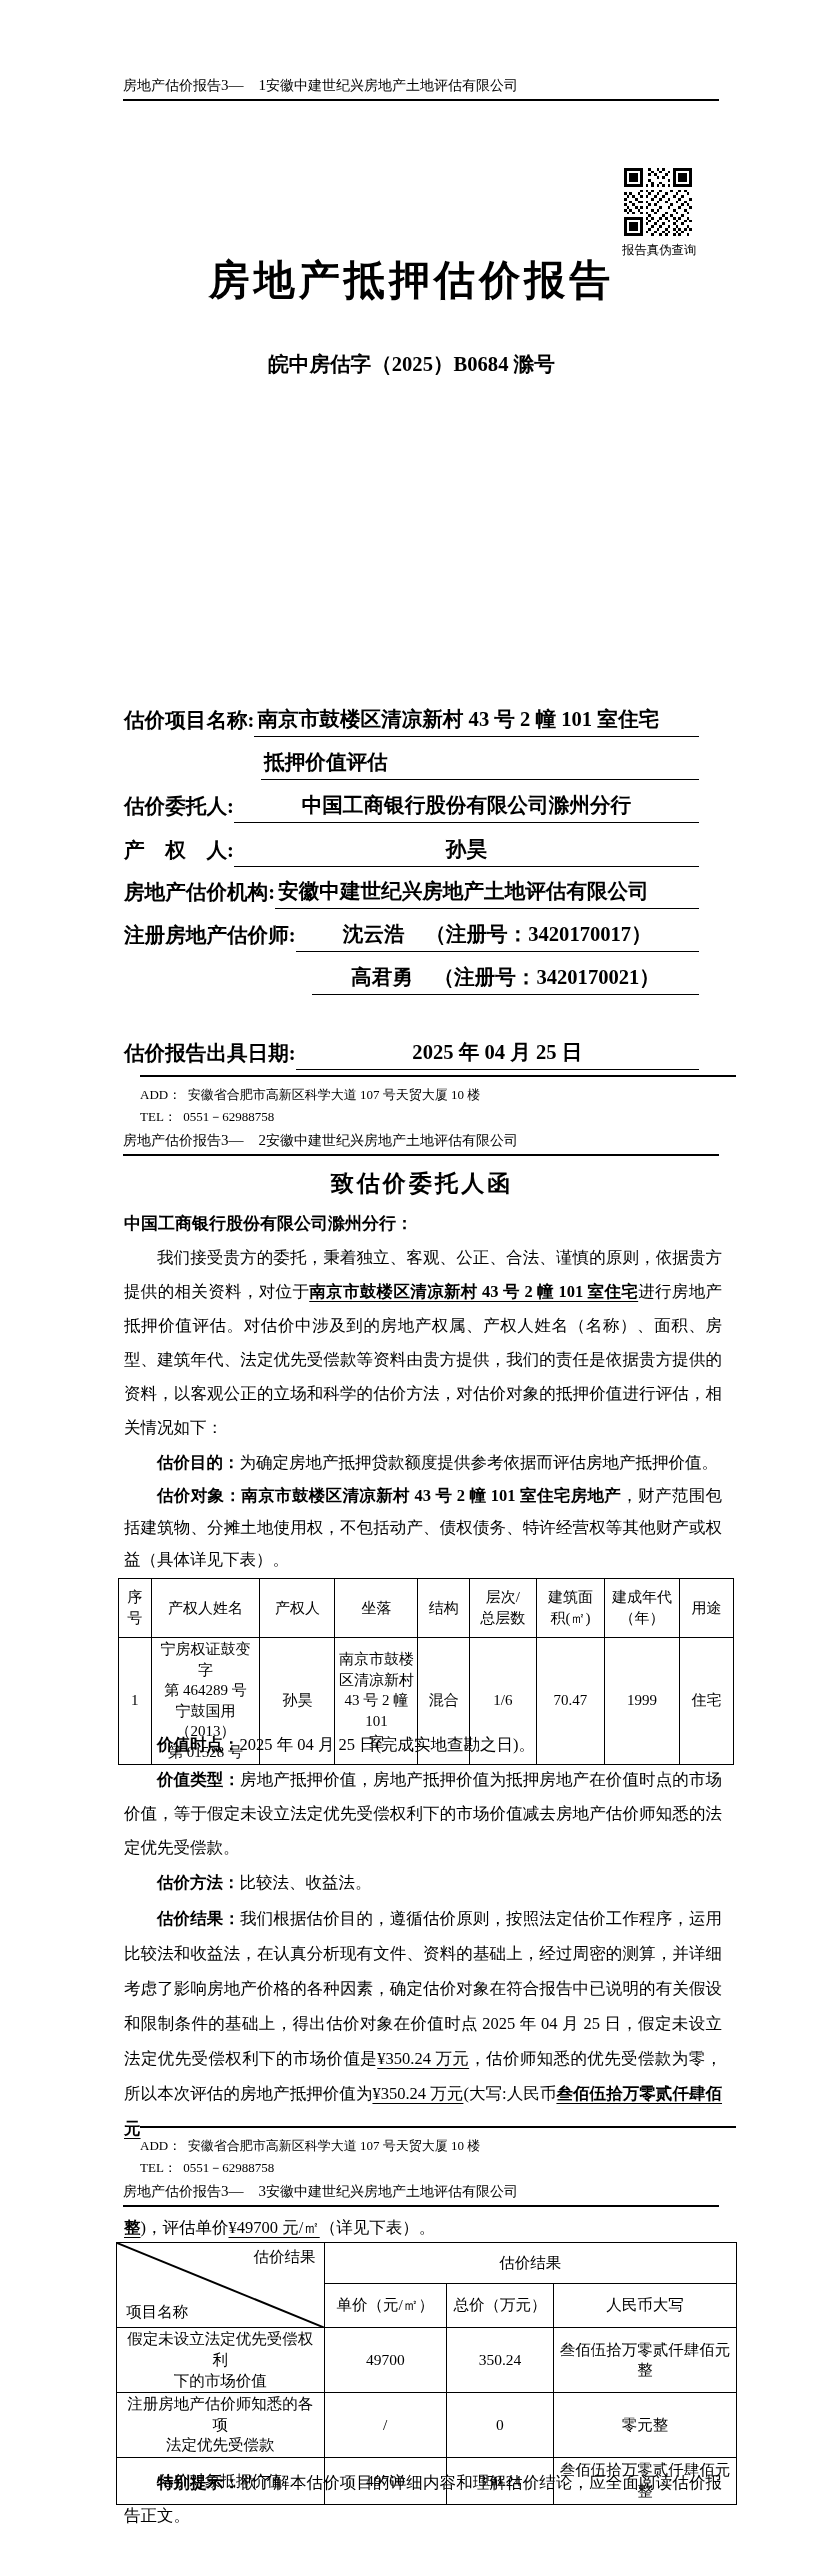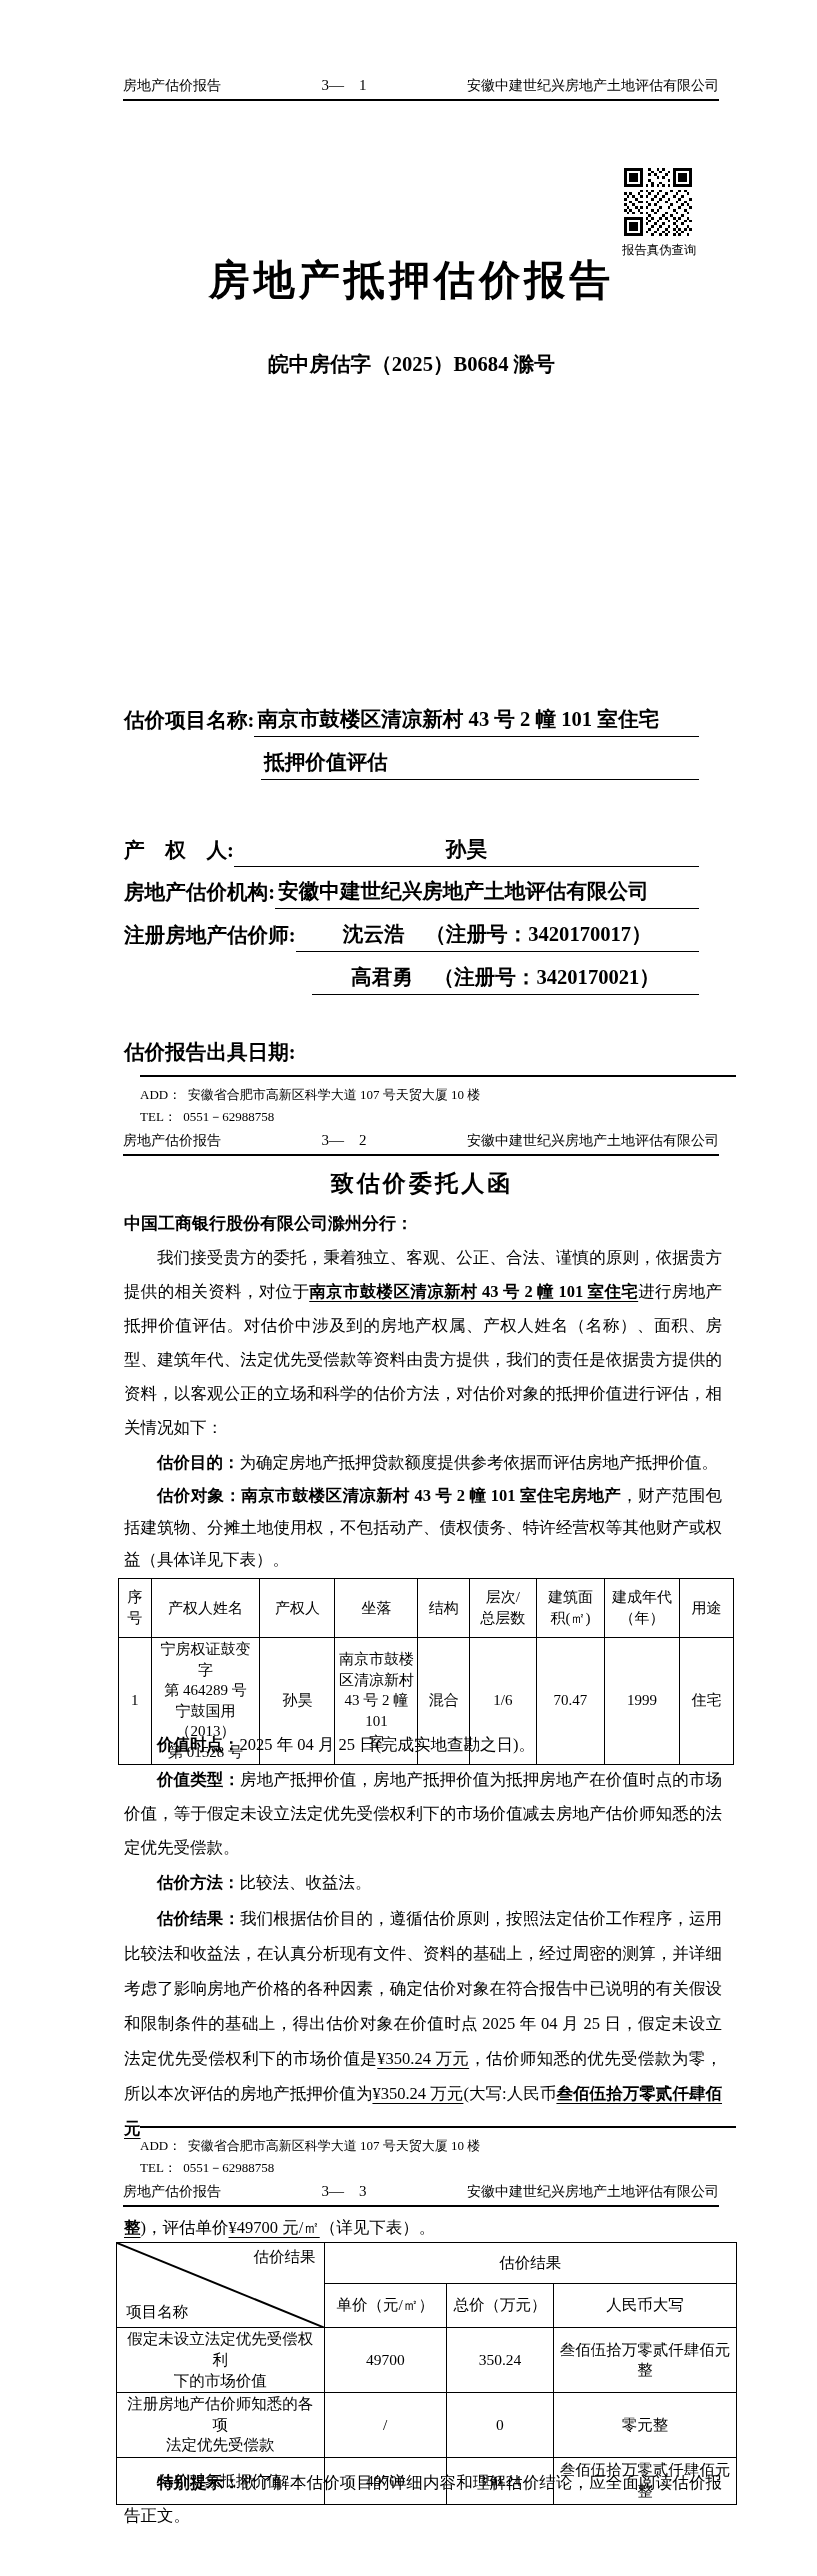--- a/index.html
+++ b/index.html
@@ -2,21 +2,21 @@
 <html style="font-size:8.2px"><head>
 <meta charset="utf-8">
 <title>房地产抵押估价报告</title>
 <style>
   html,body{margin:0;padding:0;background:#fff;}
   .doc{position:relative;width:818px;height:3300px;background:#ffffff;color:#000;
        font-family:"Liberation Serif","DejaVu Serif",serif;overflow:hidden;}
   .abs{position:absolute;}
 
   
-  .page-header{left:123px;width:596px;display:flex;justify-content:space-between;
+  .page-header{left:123px;width:596px;display:flex;
 ateri align-items:flex-end;font-size:14px;border-bottom:2.1px solid #000;padding-bottom:4.1px;}
   .ph-num{white-space:pre;font-size:15px;}
   .page-footer{left:128px;width:596px;border-top:2.1px solid #000;font-size:13px;margin-left:12px;}
   .pf-add{white-space:pre;padding-top:9.3px;}
   .pf-tel{white-space:pre;padding-top:4.1px;}
 
   
   .qr-wrap{left:622px;top:168px;width:72px;text-align:right;}
   .qr{width:68px;height:68px;display:block;margin:0 auto;}
   .qr-caption{margin-top:6.2px;font-size:12.4px;white-space:nowrap;}
@@ -81,38 +81,43 @@
   <div class="abs cover-docno">皖中房估字（2025）B0684 滁号</div>
 
   <div class="abs field" style="top:705px;">
     <span class="lbl">估价项目名称:</span>
     <span class="val left">南京市鼓楼区清凉新村 43 号 2 幢 101 室住宅</span>
   </div>
   <div class="abs field" style="top:748px;">
     <span class="sp265"></span>
     <span class="val left">抵押价值评估</span>
   </div>
+  <div class="abs field" style="top:791px;">
+    <span class="lbl">估价委托人:</span>
+    <span class="val">中国工商银行股份有限公司滁州分行</span>
+  </div>
   <div class="abs field" style="top:835px;justify-content:flex-end;">
     <span class="lbl">产　权　人:</span>
     <span class="val">孙昊</span>
   </div>
   <div class="abs field" style="top:877px;">
     <span class="lbl">房地产估价机构:</span>
     <span class="val left">安徽中建世纪兴房地产土地评估有限公司</span>
   </div>
   <div class="abs field" style="top:920px;">
     <span class="lbl">注册房地产估价师:</span>
     <span class="val">沈云浩　（注册号：3420170017）</span>
   </div>
   <div class="abs field" style="top:963px;">
     <span class="sp364"></span>
     <span class="val">高君勇　（注册号：3420170021）</span>
   </div>
   <div class="abs field" style="top:1006px;margin-top:32px;">
     <span class="lbl">估价报告出具日期:</span>
+    <span class="val">2025 年 04 月 25 日</span>
   </div>
 
   <div class="abs page-footer" style="top:1075px;">
     <div class="pf-add">ADD：  安徽省合肥市高新区科学大道 107 号天贸大厦 10 楼</div>
     <div class="pf-tel">TEL：  0551－62988758</div>
   </div>
 
   <div class="abs page-header" style="top:1132px;">
     <span>房地产估价报告</span>
     <span class="ph-num">3—    2</span>

